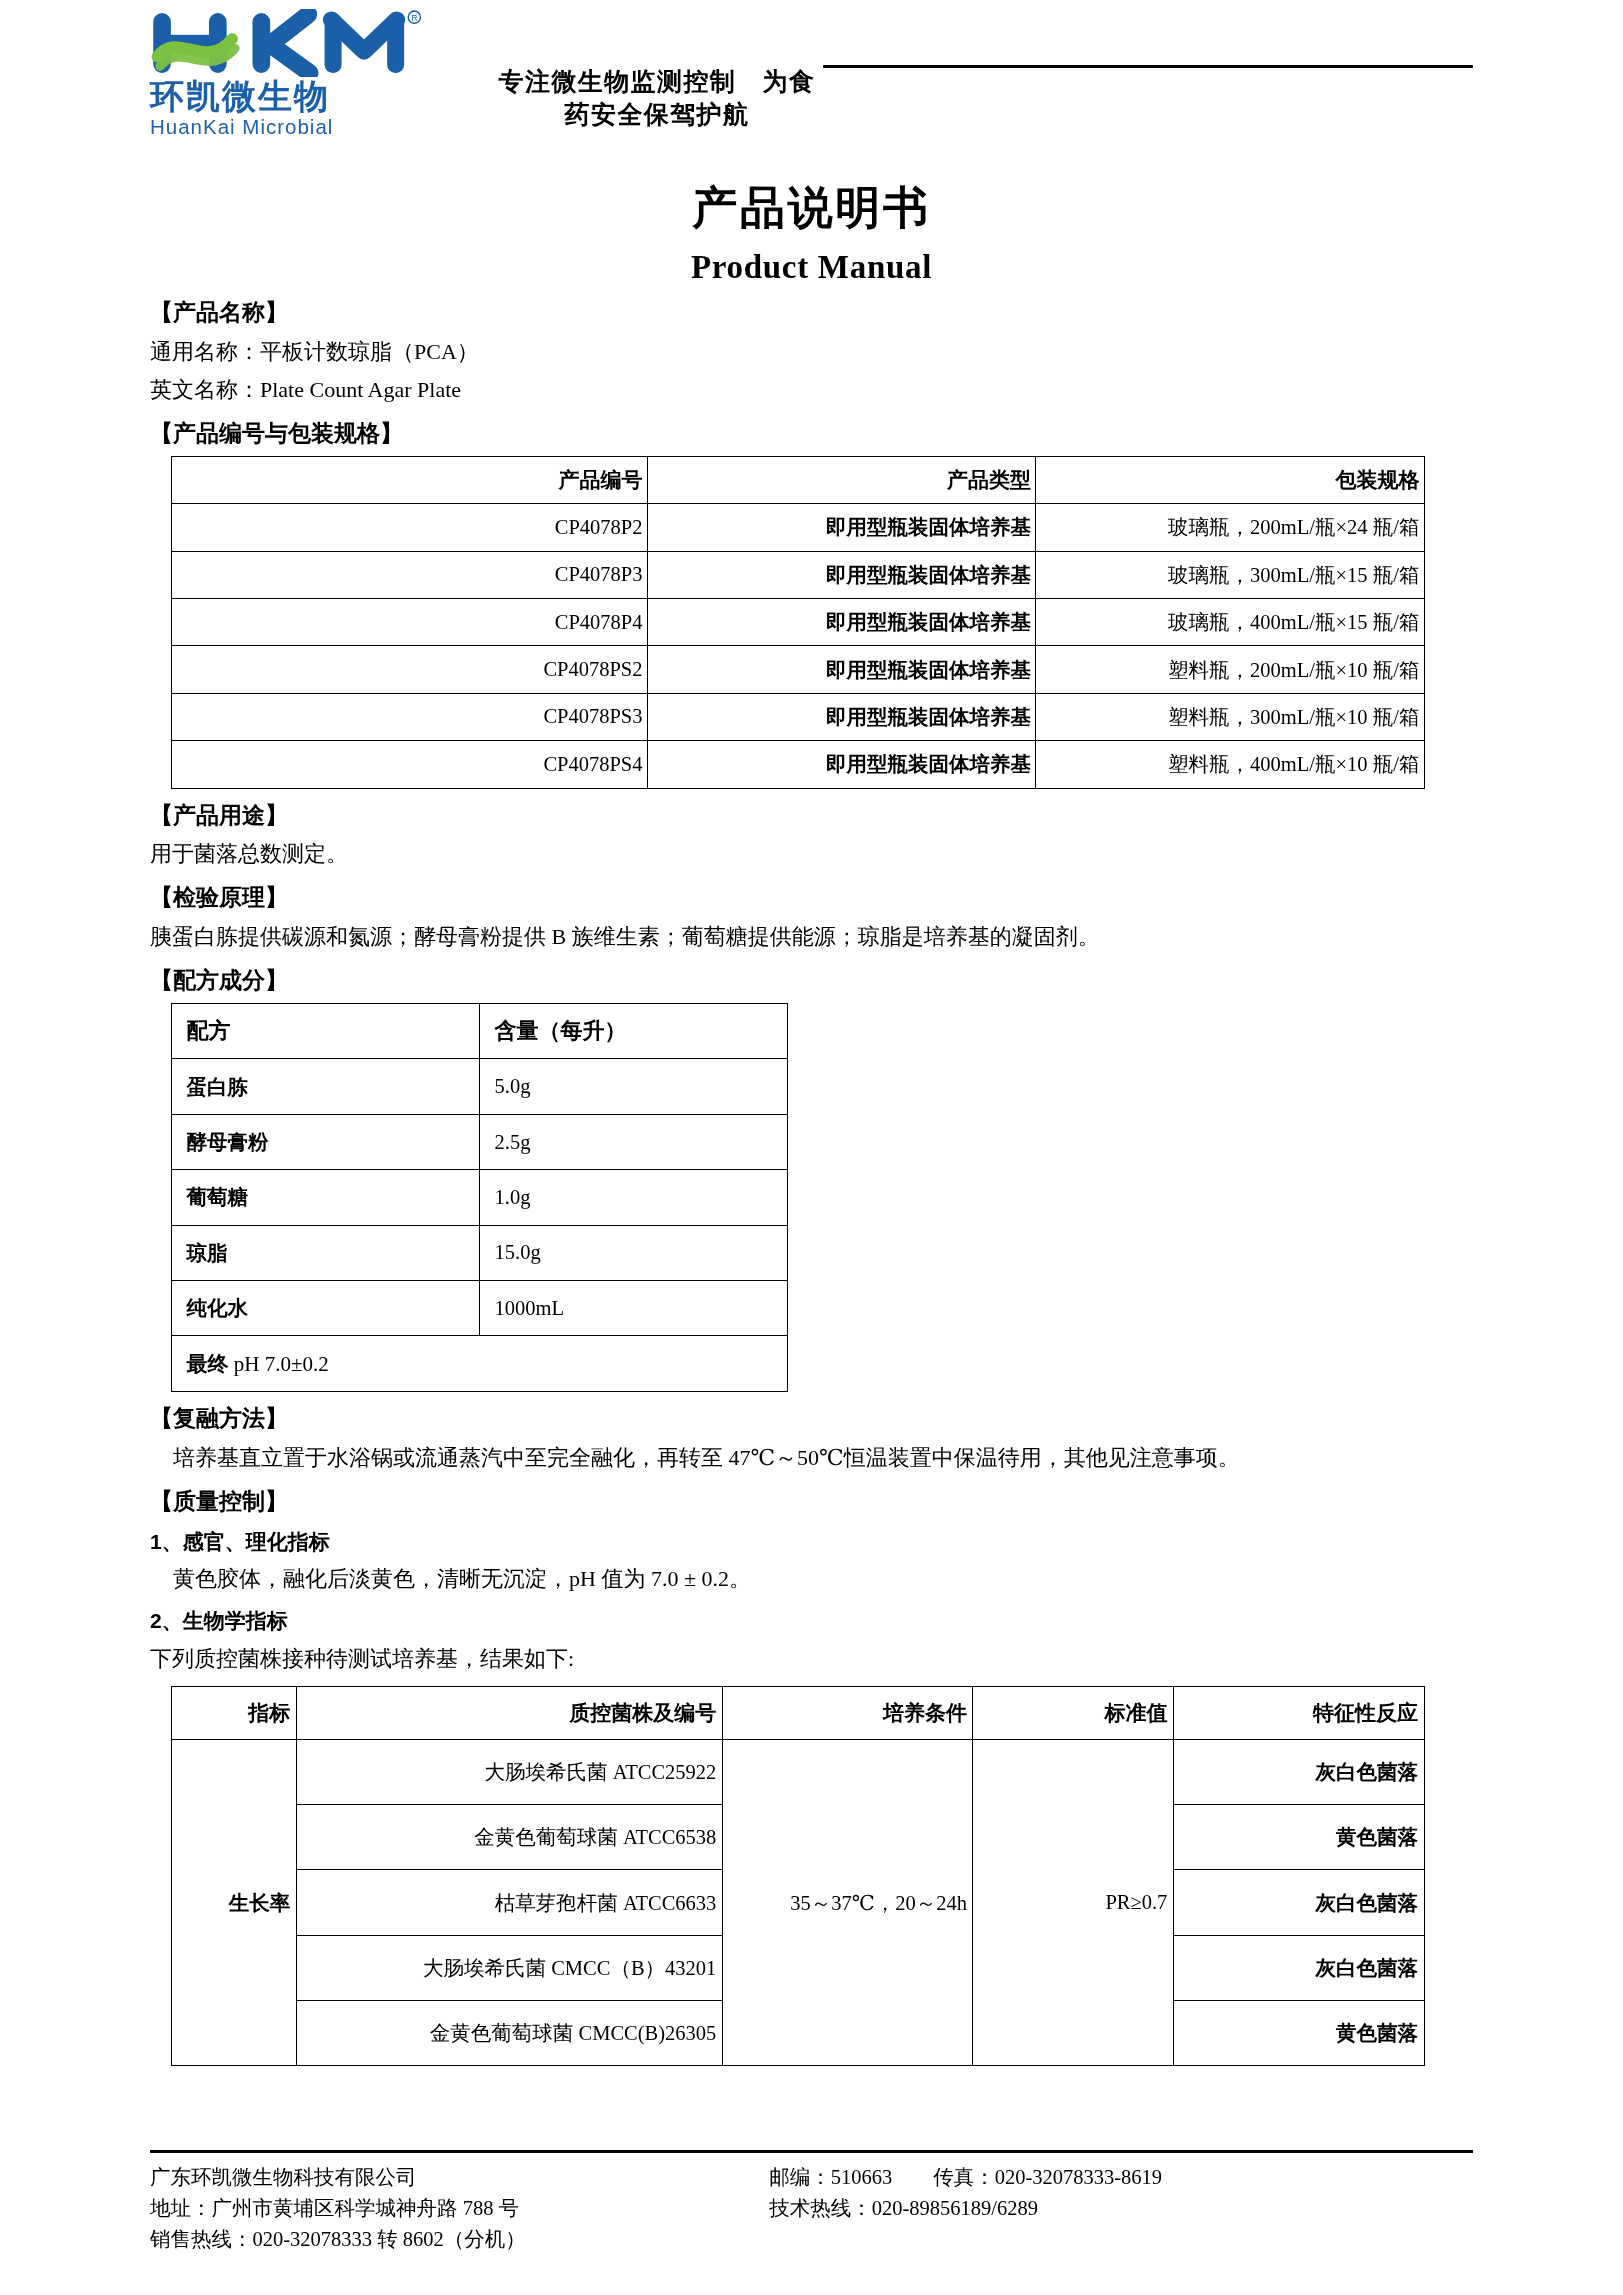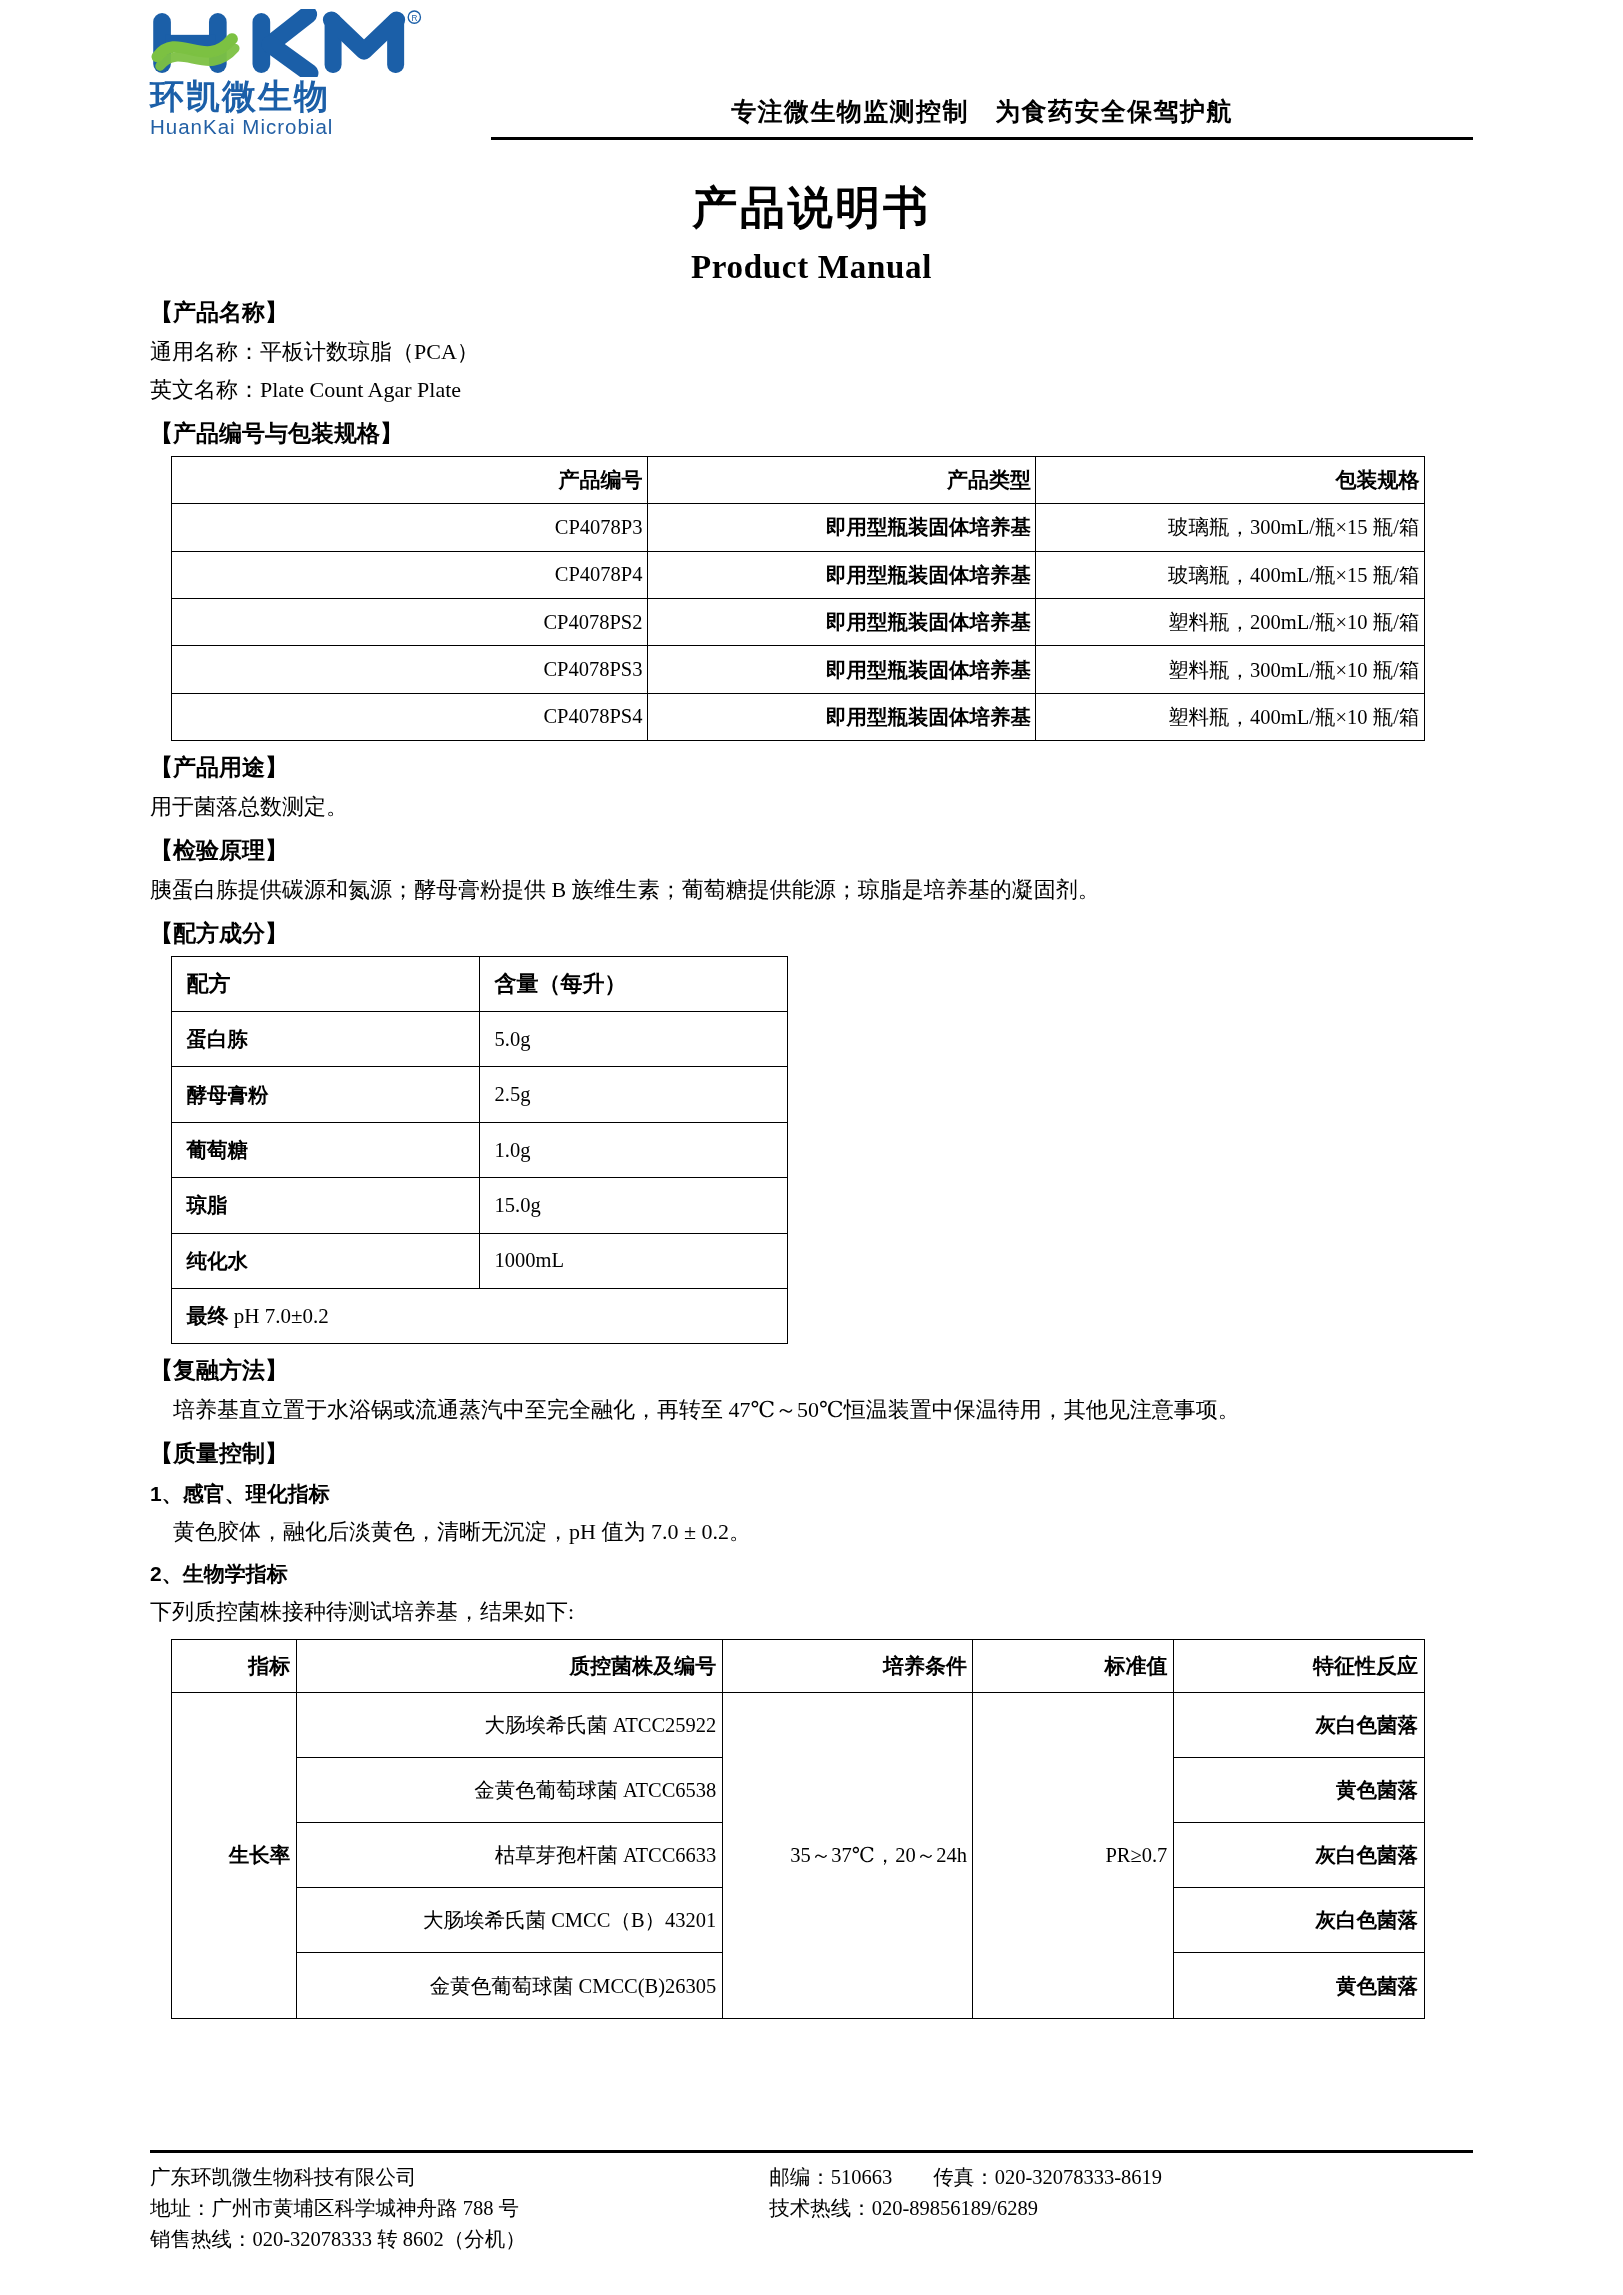--- a/index.html
+++ b/index.html
@@ -55,21 +55,21 @@
     font-family: "Liberation Sans", "DejaVu Sans", sans-serif;
     font-size: 20.5px;
     color: #2360a5;
     letter-spacing: 1px;
     line-height: 1.1;
     margin-top: 1.4px;
   }
   .tagline-wrap {
     flex: 1 1 auto;
     display: flex;
-    flex-direction: column;
+    flex-direction: row;
     justify-content: flex-end;
     padding-bottom: 2.7px;
     padding-left: 48px;
   }
   .tagline {
     font-family: "Liberation Sans", "DejaVu Sans", sans-serif;
     font-weight: bold;
     font-size: 25px;
     text-align: center;
     letter-spacing: 1.4px;
@@ -274,20 +274,25 @@
         <col style="width:31%">
       </colgroup>
     <thead>
       <tr>
         <th>产品编号</th>
         <th>产品类型</th>
         <th>包装规格</th>
       </tr>
     </thead>
     <tbody>
+      <tr>
+        <td>CP4078P2</td>
+        <td class="cn-b">即用型瓶装固体培养基</td>
+        <td>玻璃瓶，200mL/瓶×24 瓶/箱</td>
+      </tr>
       <tr>
         <td>CP4078P3</td>
         <td class="cn-b">即用型瓶装固体培养基</td>
         <td>玻璃瓶，300mL/瓶×15 瓶/箱</td>
       </tr>
       <tr>
         <td>CP4078P4</td>
         <td class="cn-b">即用型瓶装固体培养基</td>
         <td>玻璃瓶，400mL/瓶×15 瓶/箱</td>
       </tr>

